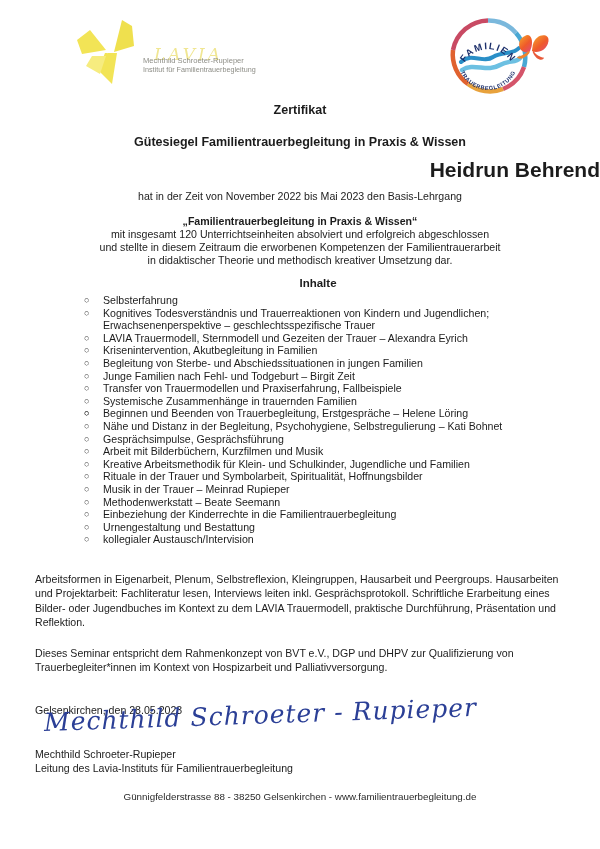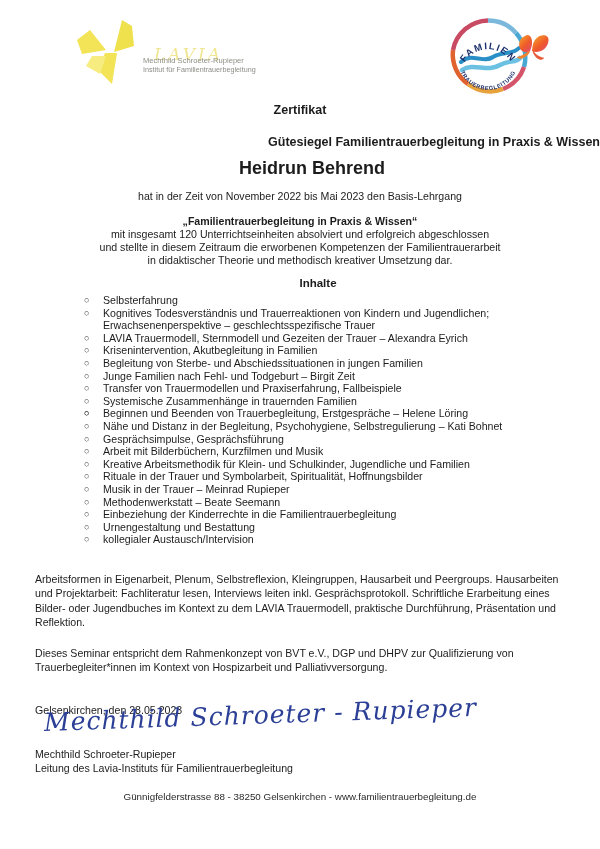--- a/index.html
+++ b/index.html
@@ -23,22 +23,22 @@
     font-size:17px; color:rgba(235,222,110,0.75); letter-spacing:3px;
   }
   .logo-left-text { position:absolute; left:85px; top:42px; line-height:9px; }
   .logo-left-text .l1 { font-size:7.6px; color:#8d8d86; }
   .logo-left-text .l2 { font-size:7.2px; color:#8d8d86; }
 
   .badge { position:absolute; left:443px; top:12px; width:115px; height:92px; }
 
   
   .title      { position:absolute; top:103px; left:0; right:0; text-align:center; font-size:12.5px; font-weight:bold; }
-  .subtitle   { position:absolute; top:135px; left:0; right:0; text-align:right; font-size:12.5px; font-weight:bold; }
-  .recipient  { position:absolute; top:158px; left:0; right:0; text-align:center; font-size:18px;  font-weight:bold;padding-left:24px; }
+  .subtitle   { position:absolute; top:135px; left:0; right:0; text-align:center; font-size:12.5px; font-weight:bold; }
+  .recipient  { position:absolute; top:158px; left:0; right:0; text-align:right; font-size:21px;  font-weight:bold;padding-left:24px; }
 
   .intro { position:absolute; top:190px; left:0; right:0; text-align:center; font-size:10.6px; line-height:12.9px; }
   .intro .bold { font-weight:bold;margin-top:12px; }
 
   .inhalte-heading { position:absolute; top:277px; left:0; right:0; text-align:center; font-size:11.5px; font-weight:bold;margin-left:36px; }
 
   
   .contents-list {
     position:absolute; top:294px; left:84px; right:26px;
     list-style:none; font-size:10.6px; line-height:12.6px;

